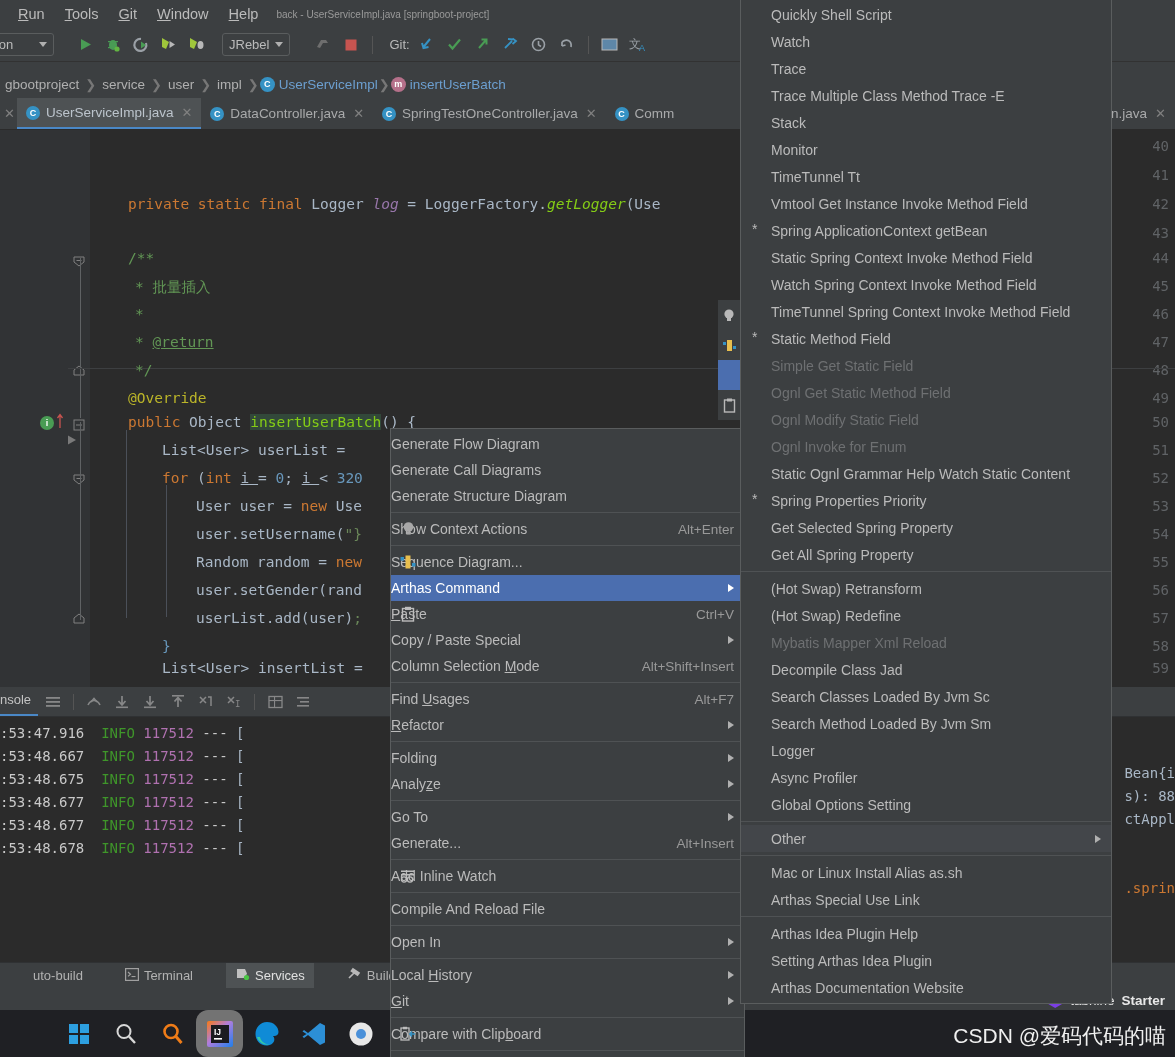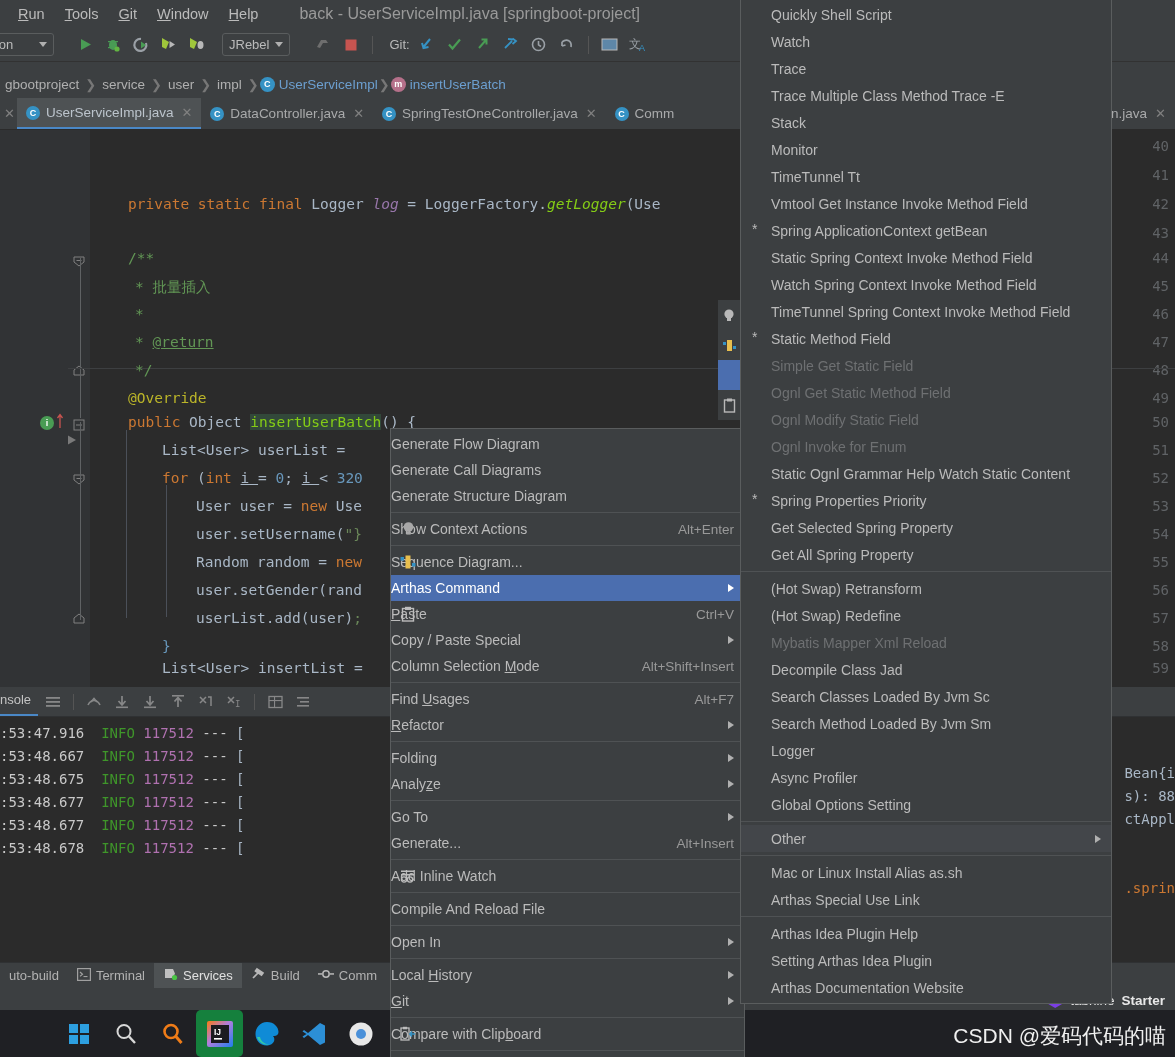--- a/index.html
+++ b/index.html
@@ -17,21 +17,21 @@
   
   .menubar {
     position:absolute; left:0; top:0; width:1175px; height:28px;
     background:#3c3f41; display:flex; align-items:center; padding-left:8px;
   }
   .menubar-item {
     font-size:14.5px; color:#bbbbbb; padding:2px 10px; white-space:nowrap;
   }
   .menubar-item span.u { text-decoration: underline; }
   .win-title {
-    margin-left:31px; font-size:16px; color:#9a9a9a; white-space:nowrap;
+    margin-left:8px; font-size:10px; color:#9a9a9a; white-space:nowrap;
   }
 
   
   .toolbar {
     position:absolute; left:0; top:28px; width:1175px; height:34px;
     background:#3c3f41; display:flex; align-items:center; gap:6px; padding-left:0px;
     border-bottom:1px solid #323232;
   }
   .combo {
     border:1px solid #5a5d5e; border-radius:3px; height:23px;
@@ -123,39 +123,39 @@
   .t-time{color:#c9c9c9;} .t-info{color:#3f962a;} .t-pid{color:#b071b0;}
   .t-dash{color:#c9c9c9;} .t-br{color:#a9b7c6;}
   .right-frag { position:absolute; right:0; font-family:"DejaVu Sans Mono", monospace; font-size:14px; }
 
   
   .statusbar {
     position:absolute; left:0; top:962px; width:1175px; height:26px;
     background:#3c3f41; display:flex; align-items:center; font-size:13px; color:#b2b2b2;
     border-top:1px solid #2f3133;
   }
-  .sb-item { display:flex; align-items:center; gap:5px; padding:0 9px; height:26px;}
+  .sb-item { display:flex; align-items:center; gap:5px; padding:0 9px; height:26px;margin-left:24px;}
   .sb-item.active { background:#4e5254; color:#e0e0e0; }
   .bottombar {
     position:absolute; left:0; top:988px; width:1175px; height:22px; background:#3c3f41;
   }
   .tabnine {
     position:absolute; right:10px; top:992px; display:flex; align-items:center; gap:7px;
     font-size:13.5px; color:#e8e8e8;
   }
   .tabnine .hex { width:16px;height:16px;background:#7b3fe4;
      clip-path: polygon(50% 0%, 93% 25%, 93% 75%, 50% 100%, 7% 75%, 7% 25%); }
 
   
   .taskbar {
     position:absolute; left:0; top:1010px; width:1175px; height:47px;
     background:#1f2024; display:flex; align-items:center; gap:0px; padding-left:55px;
   }
   .tb-app { width:47px;height:47px; display:flex;align-items:center;justify-content:center; position:relative;}
-  .tb-app.sel { background:#15803d; border-radius:5px; }
+  .tb-app.sel { background:#737373; border-radius:12px; }
   .csdn-wm {
     position:absolute; right:9px; top:1022px; font-size:21px; color:#f0f0f0;
     font-family:"Liberation Sans", sans-serif; white-space:nowrap;
   }
 
   
   .ctxmenu {
     position:absolute; left:390px; top:428px; width:355px;
     background:#3c3f41; border:1px solid #5a5d5e; z-index:40;
     font-size:14px; color:#bbbbbb; padding:2px 0 0 0;

